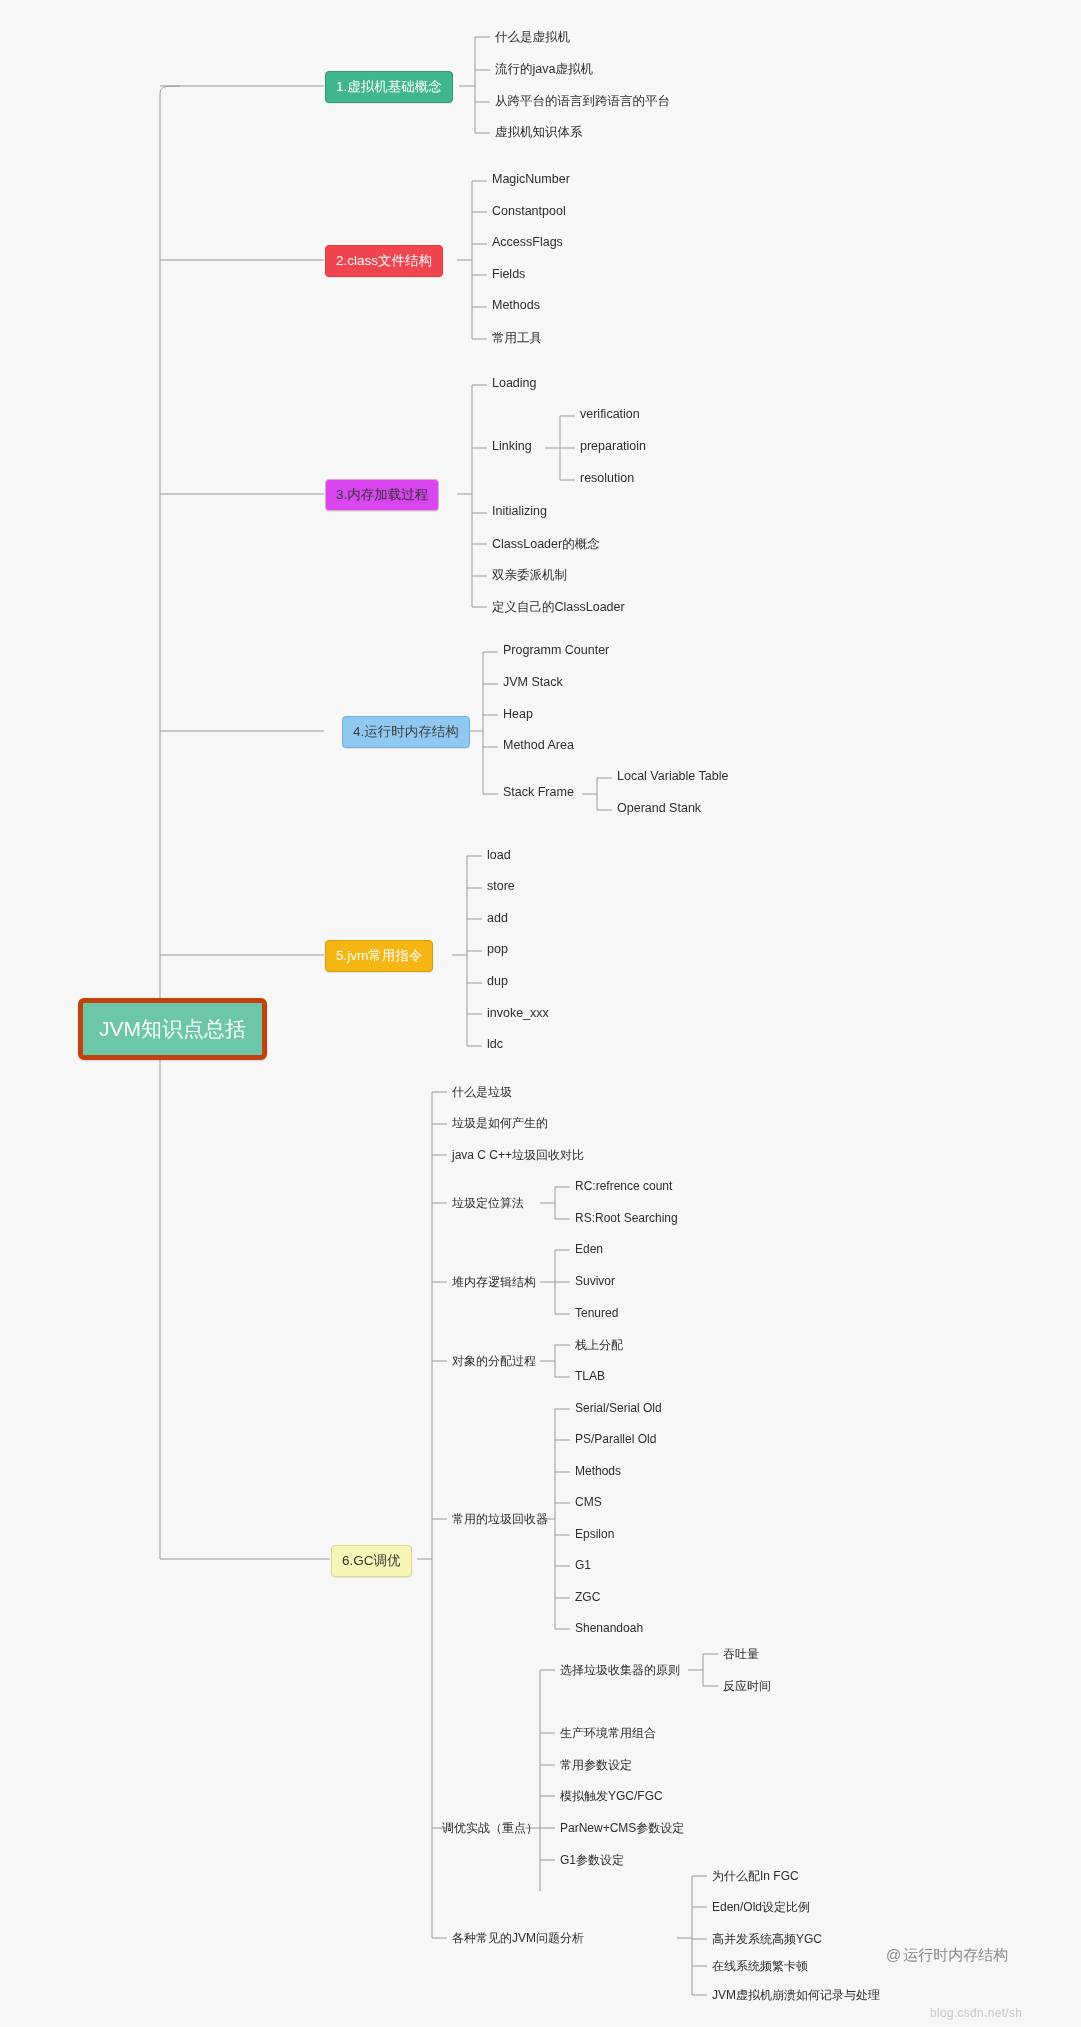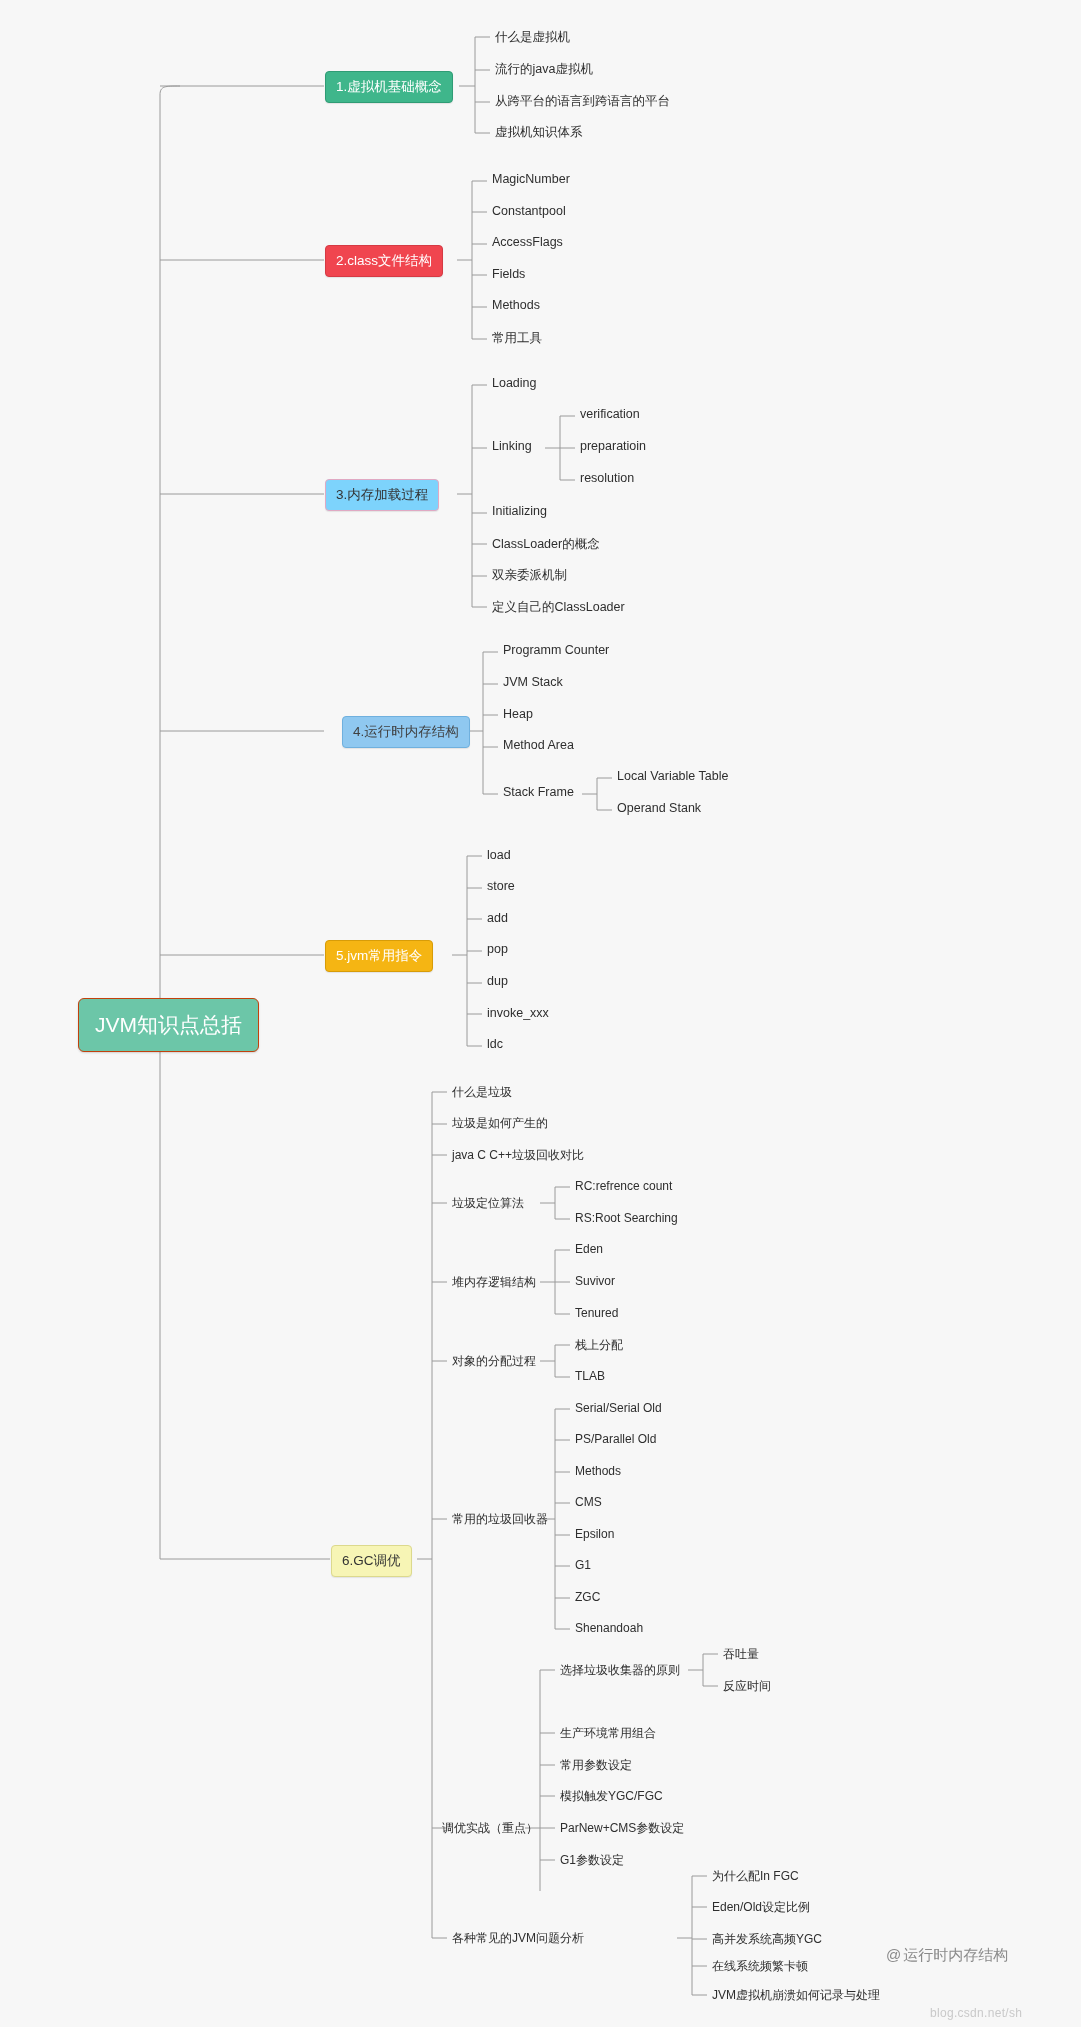--- a/index.html
+++ b/index.html
@@ -27,38 +27,38 @@
     pointer-events: none;
   }
   .node {
     position: absolute;
     box-sizing: border-box;
     white-space: nowrap;
   }
   
   .node.root {
     background: #6cc6a8;
-    border: 1px solid #c2410c;
+    border: 5px solid #c2410c;
     border-radius: 6px;
     color: #ffffff;
     font-size: 21px;
     padding: 12px 16px;
     box-shadow: 0 1px 2px rgba(0,0,0,0.15);
   }
   
   .node.l1 {
     border-radius: 4px;
     font-size: 13.5px;
     padding: 6px 10px;
     border: 1px solid rgba(0,0,0,0.18);
     box-shadow: 0 1px 1px rgba(0,0,0,0.08);
   }
   .node.l1.green  { background: #3fb68b; border-color: #2f9c75; color: #ffffff; }
   .node.l1.red    { background: #f0454f; border-color: #d53a44; color: #ffffff; }
-  .node.l1.pink   { background: #7dd3fc; border-color: #e0a9c3; color: #333333; }
+  .node.l1.pink   { background: #d946ef; border-color: #e0a9c3; color: #333333; }
   .node.l1.blue   { background: #8fc8f0; border-color: #6fb0de; color: #404040; margin-left: 17px; }
   .node.l1.orange { background: #f5b513; border-color: #d79c08; color: #ffffff; }
   .node.l1.yellow { background: #f7f5b5; border-color: #dcd98d; color: #333333; }
   
   .node.leaf {
     font-size: 12.5px;
     color: #2e2e2e;
     padding: 1px 2px;
   }
   .node.leaf.small {

